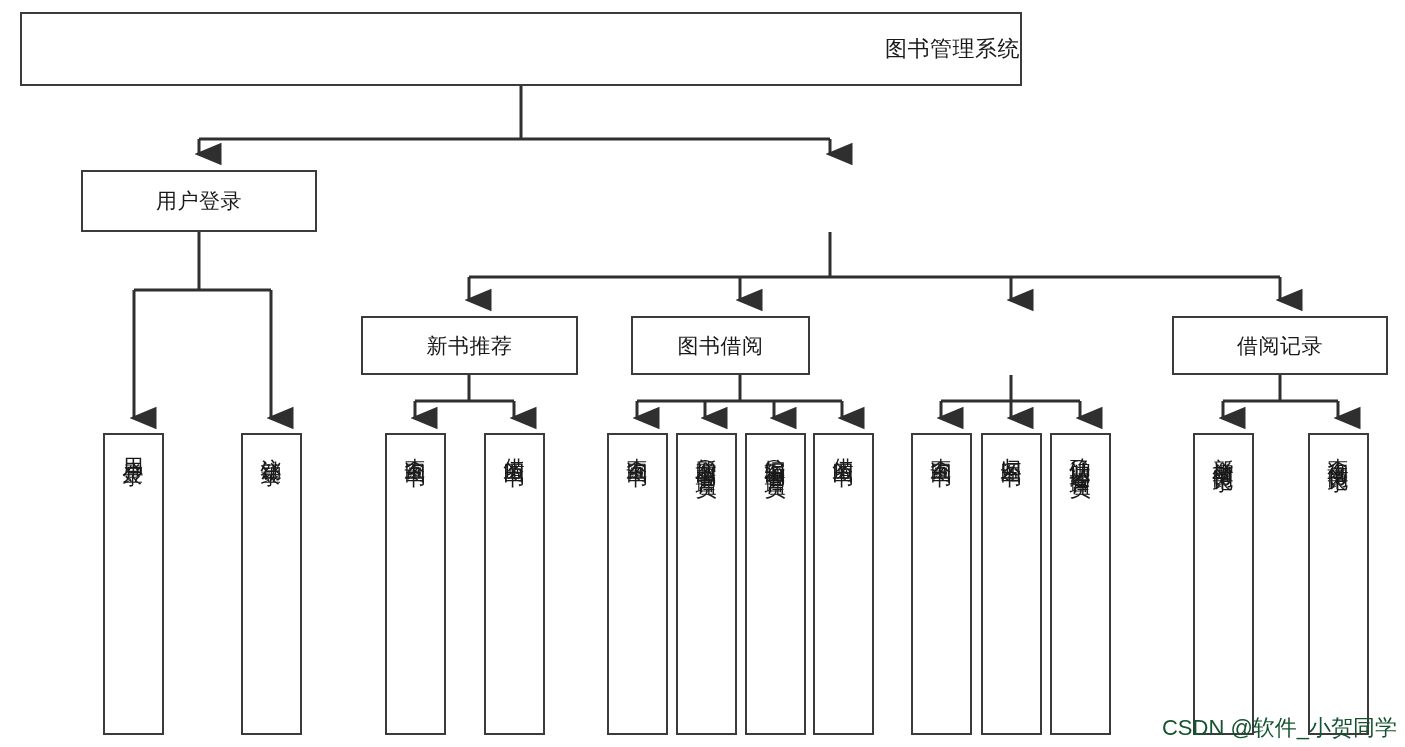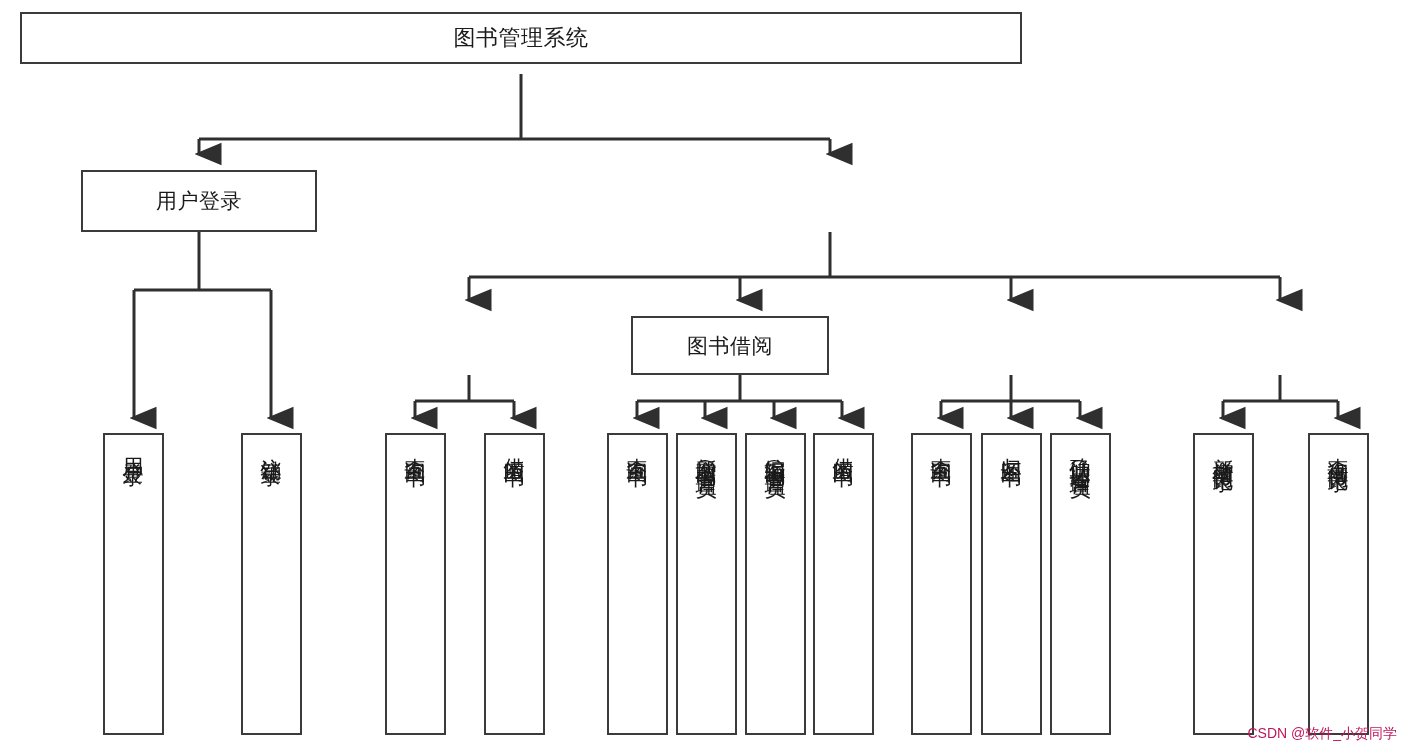--- a/index.html
+++ b/index.html
@@ -59,22 +59,22 @@
     writing-mode: vertical-rl;
     text-orientation: upright;
     font-size: 21px;
     letter-spacing: 3px;
     line-height: 1;
   }
   .watermark {
     position: absolute;
     right: 8px;
     bottom: 4px;
-    font-size: 14px;
-    color: #be185d;
+    font-size: 22px;
+    color: #14532d;
     z-index: 20;
     white-space: nowrap;
     font-family: "Liberation Sans", "DejaVu Sans", sans-serif;
     text-align: center;
   }
 </style>
 </head>
 <body>
 
 <div id="canvas">
@@ -122,35 +122,41 @@
       <path d="M 1011 401 L 1011 418" marker-end="url(#arrow)"></path>
       <path d="M 1080 401 L 1080 418" marker-end="url(#arrow)"></path>
 
       <path d="M 1280 375 L 1280 401"></path>
       <path d="M 1223 401 L 1338 401"></path>
       <path d="M 1223 401 L 1223 418" marker-end="url(#arrow)"></path>
       <path d="M 1338 401 L 1338 418" marker-end="url(#arrow)"></path>
     </g>
   </svg>
 
-  <div class="node horiz root" style="left:20px; top:12px; width:1002px; height:52px;">
+  <div class="node horiz root" style="left:20px; top:12px; width:1002px; height:74px;justify-content:flex-end;">
     <span class="label">图书管理系统</span>
   </div>
 
   <div class="node horiz" style="left:81px; top:170px; width:236px; height:62px;">
     <span class="label">用户登录</span>
   </div>
 
 
-
-  <div class="node horiz" style="left:631px; top:316px; width:198px; height:59px;">
+  <div class="node horiz" style="left:361px; top:316px; width:217px; height:59px;">
+    <span class="label">新书推荐</span>
+  </div>
+
+  <div class="node horiz" style="left:631px; top:316px; width:179px; height:59px;">
     <span class="label">图书借阅</span>
   </div>
 
 
+  <div class="node horiz" style="left:1172px; top:316px; width:216px; height:59px;">
+    <span class="label">借阅记录</span>
+  </div>
 
   <div class="node vert" style="left:103px; top:433px; width:61px; height:302px;">
     <span class="label">用户登录</span>
   </div>
 
   <div class="node vert" style="left:241px; top:433px; width:61px; height:302px;">
     <span class="label">注销登录</span>
   </div>
 
   <div class="node vert" style="left:385px; top:433px; width:61px; height:302px;">

